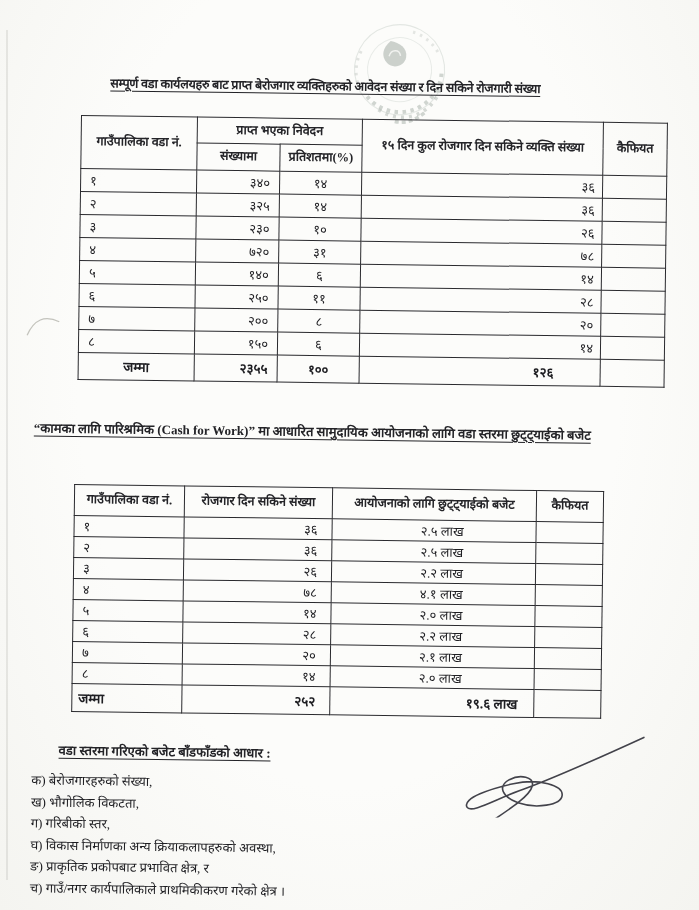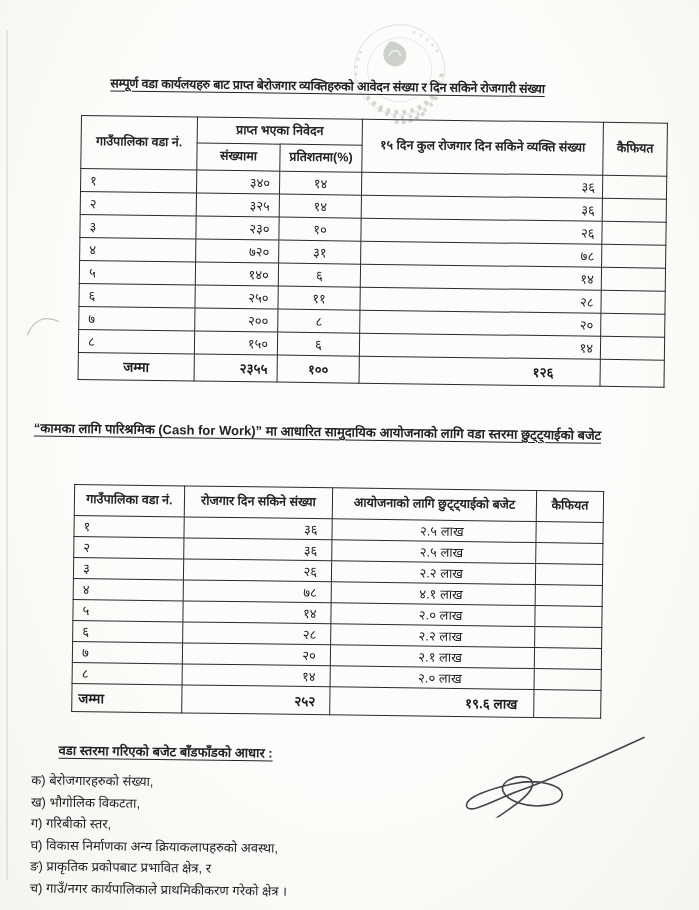--- a/index.html
+++ b/index.html
@@ -1,19 +1,19 @@
 <!DOCTYPE html>
 <html><head>
 <meta charset="utf-8">
 <style>
   html,body{margin:0;padding:0;}
   .page{
     position:relative;width:699px;height:910px;overflow:hidden;
     background:radial-gradient(ellipse at 50% 40%, #fcfcfa 55%, #f4f4f0 100%);
-    font-family:Liberation Sans, sans-serif;color:#1e1e22;
+    font-family:Liberation Serif, serif;color:#1e1e22;
   }
   .sheet{position:absolute;inset:0;transform:rotate(0.75deg);transform-origin:80px 115px;}
   .title1{
     position:absolute;left:110px;top:74px;white-space:nowrap;
     font-size:12.5px;font-weight:bold;letter-spacing:-0.2px;
     text-decoration:underline;text-underline-offset:3px;color:#232327;
   }
   .title2{
     position:absolute;left:38px;top:418px;width:648px;
     font-size:13px;font-weight:bold;line-height:21px;

